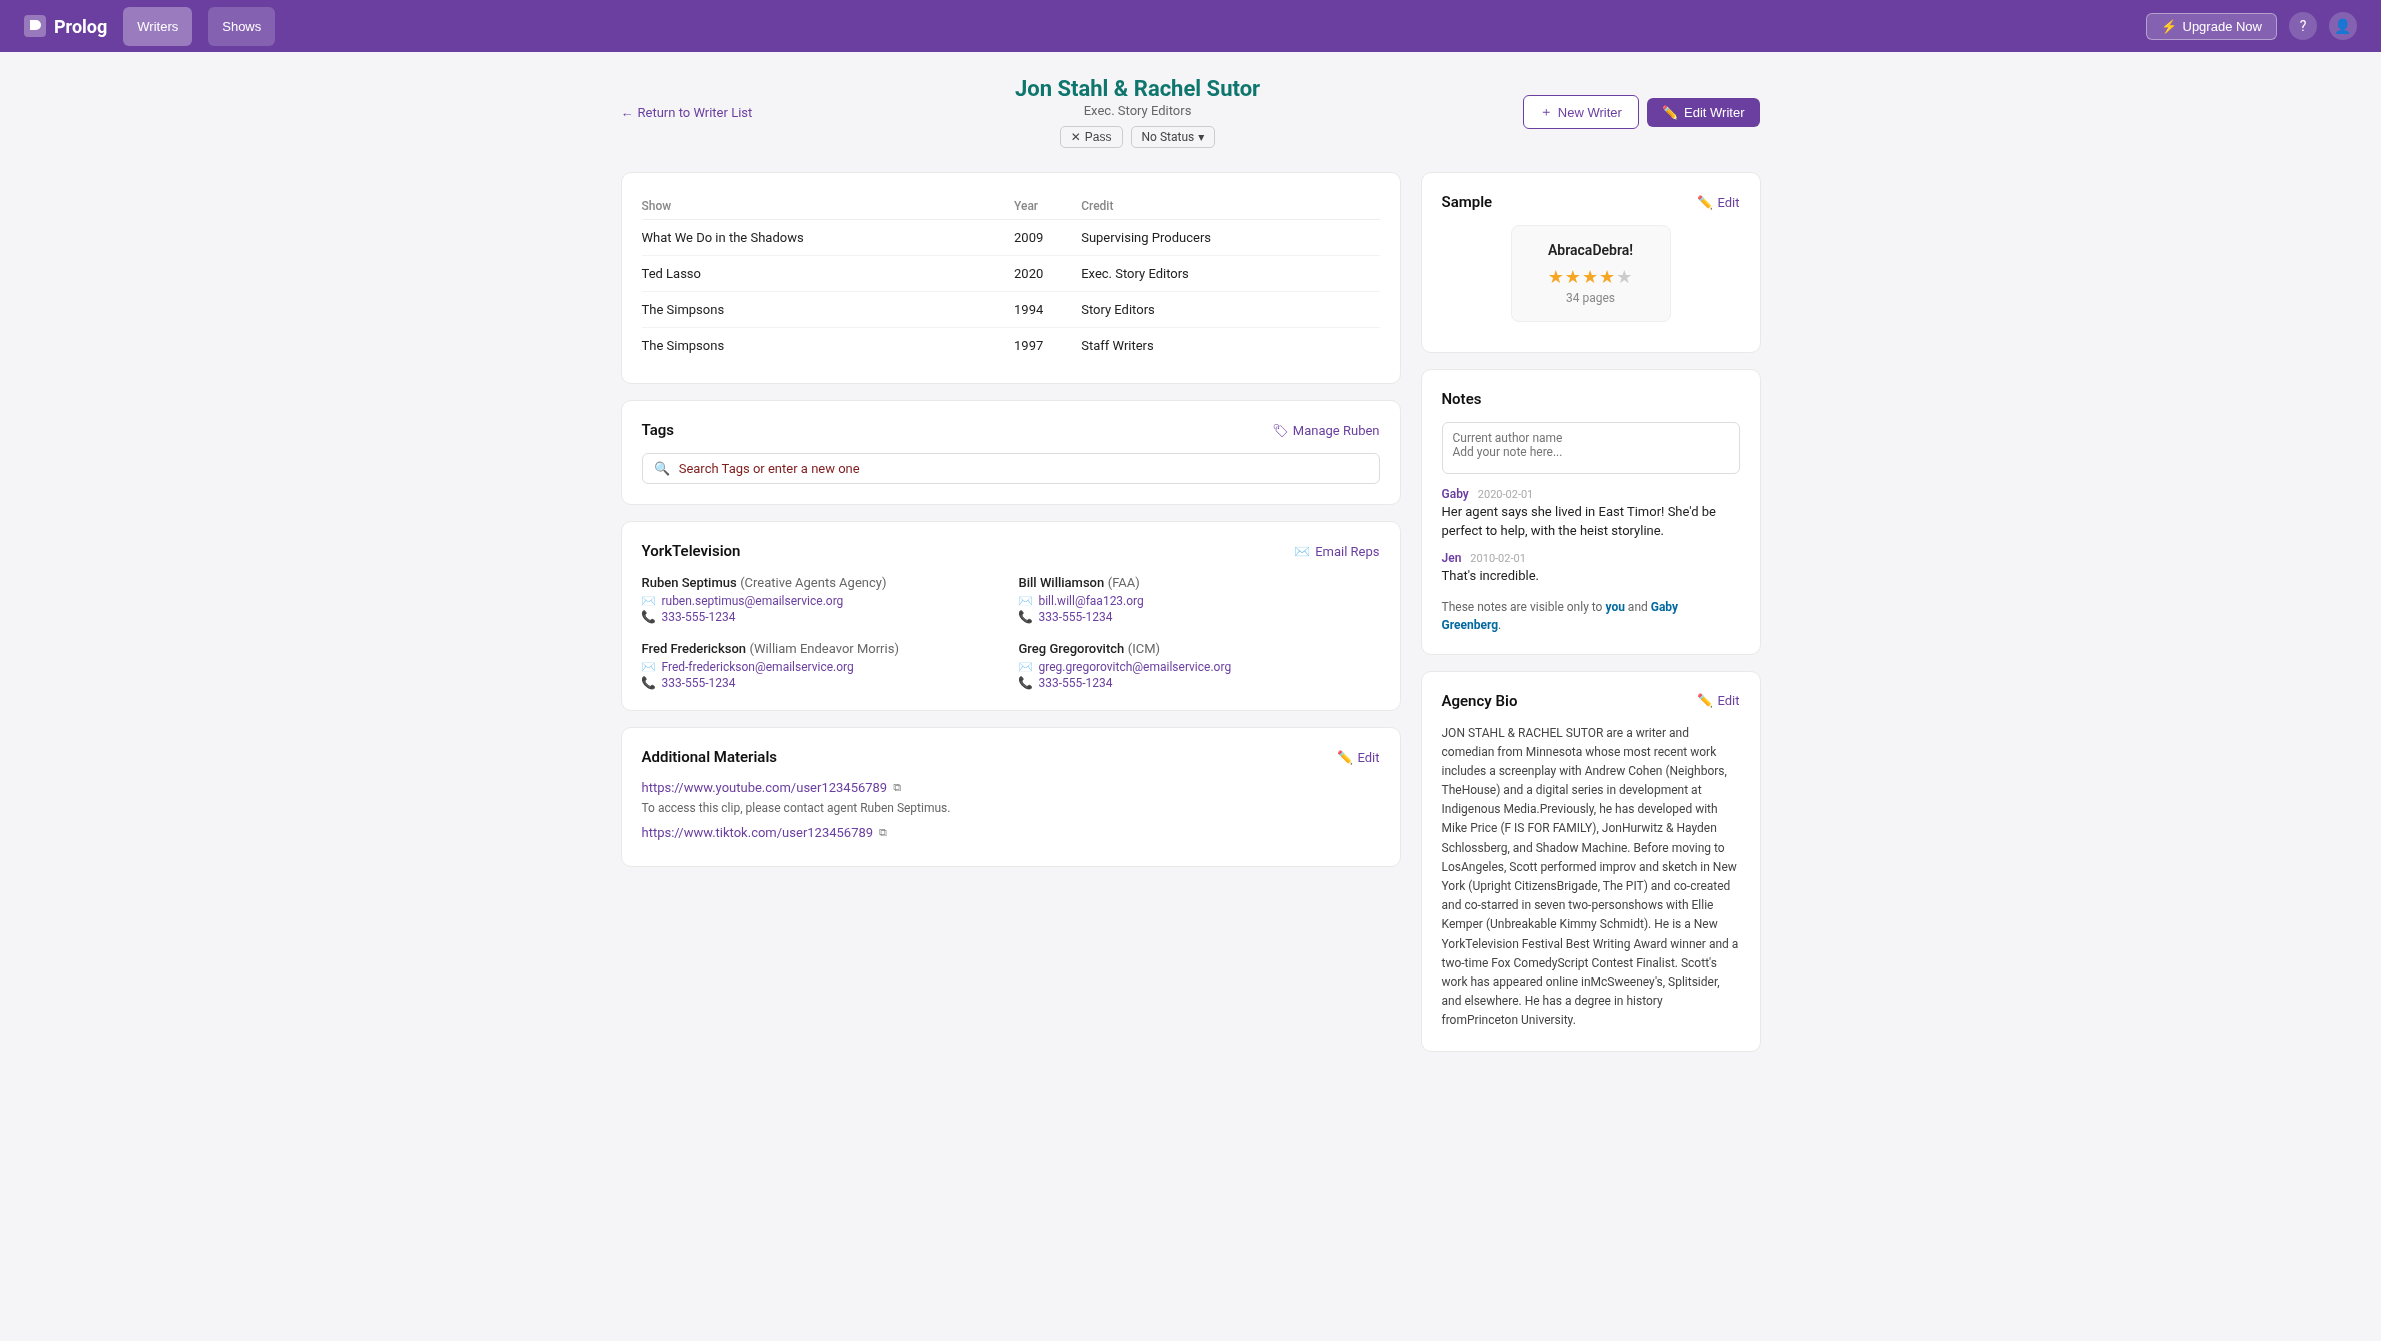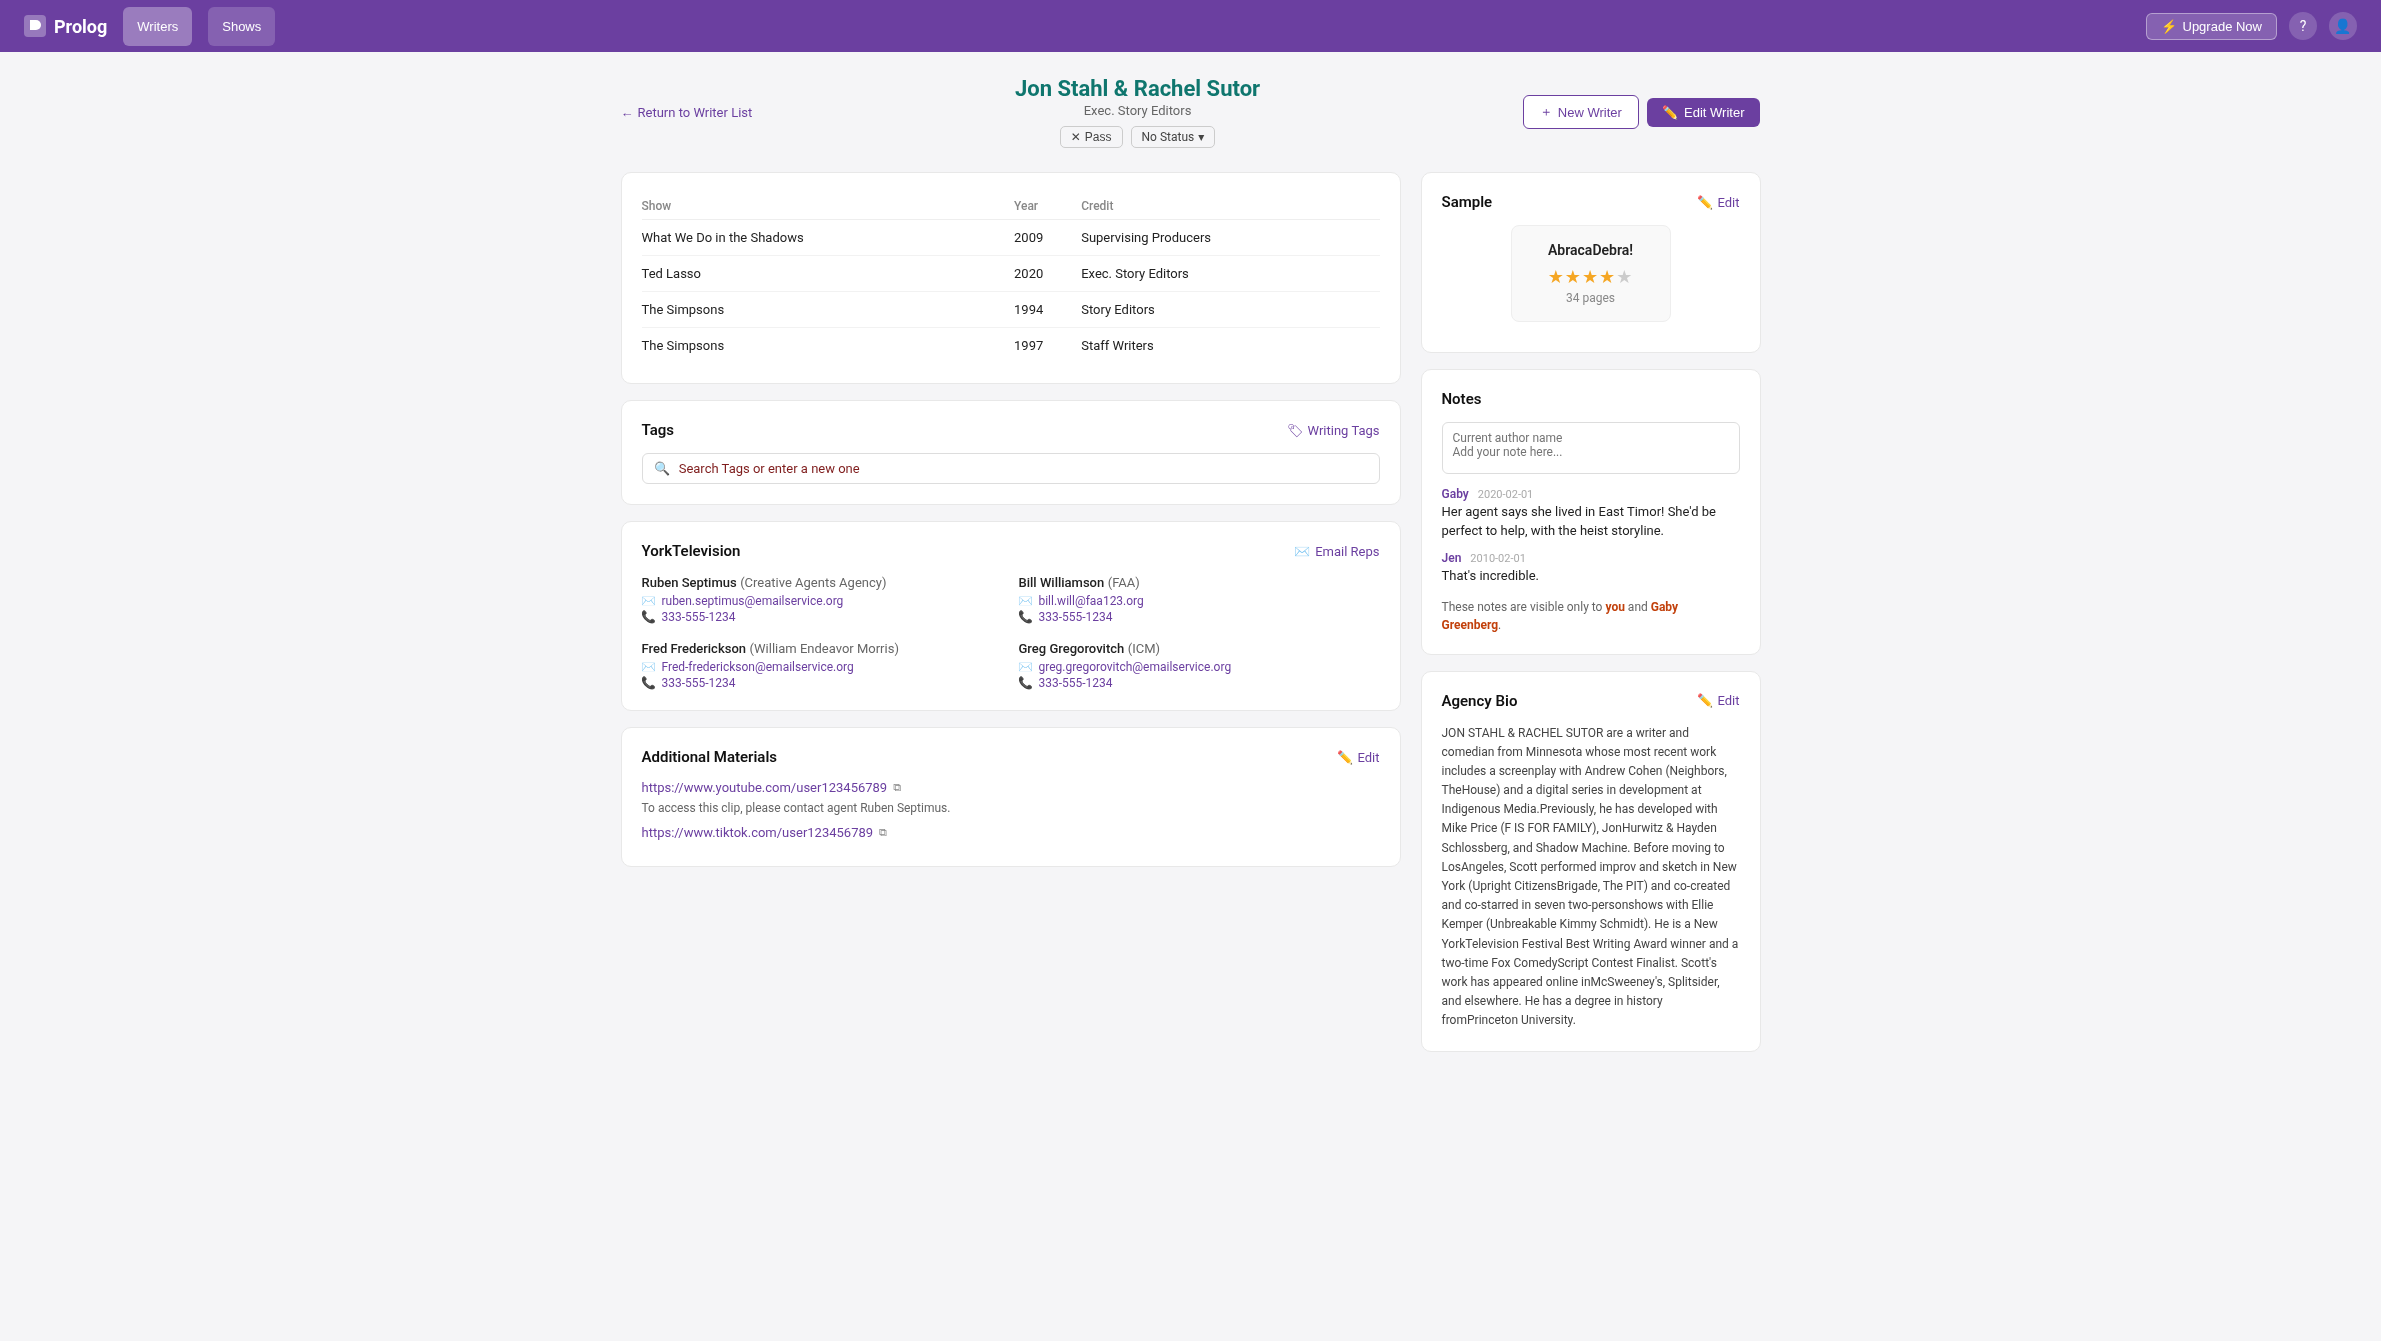--- a/index.html
+++ b/index.html
@@ -143,21 +143,21 @@
       width: 100%; border: 1px solid #ddd; border-radius: 6px;
       padding: 8px 10px; font-size: 12px; color: #aaa; resize: none;
       font-family: inherit; min-height: 52px;
     }
     .note-entry { margin-top: 10px; }
     .note-meta { font-size: 12px; color: #888; margin-bottom: 2px; }
     .note-meta .note-author { color: #6b3fa0; font-weight: 600; text-align: right; }
     .note-meta .note-date { color: #aaa; margin-left: 6px; font-size: 11px; }
     .note-text { font-size: 13px; color: #222; line-height: 1.45; }
     .notes-visible { font-size: 12px; color: #666; margin-top: 12px; line-height: 1.5; }
-    .notes-visible strong { color: #c2410c; }
+    .notes-visible strong { color: #0369a1; }
 
     
     .agency-bio-text { font-size: 12px; color: #444; line-height: 1.6; }
   </style>
 </head>
 <body>
 
 <nav class="navbar">
   <div class="navbar-left">
     <div class="navbar-brand">
@@ -249,21 +249,21 @@
     </tr>
             </tbody>
         </table>
       </div>
 
       <div class="card">
         <div class="card-header">
           <span class="card-title">Tags</span>
           <a class="manage-tags-link">
             <span>🏷</span>
-            <span>Writing Tags</span>
+            <span>Manage Ruben</span>
           </a>
         </div>
         <div class="tags-search">
           <span>🔍</span>
           <span style="color:#7f1d1d;">Search Tags or enter a new one</span>
         </div>
       </div>
 
       <div class="card">
         <div class="card-header">

